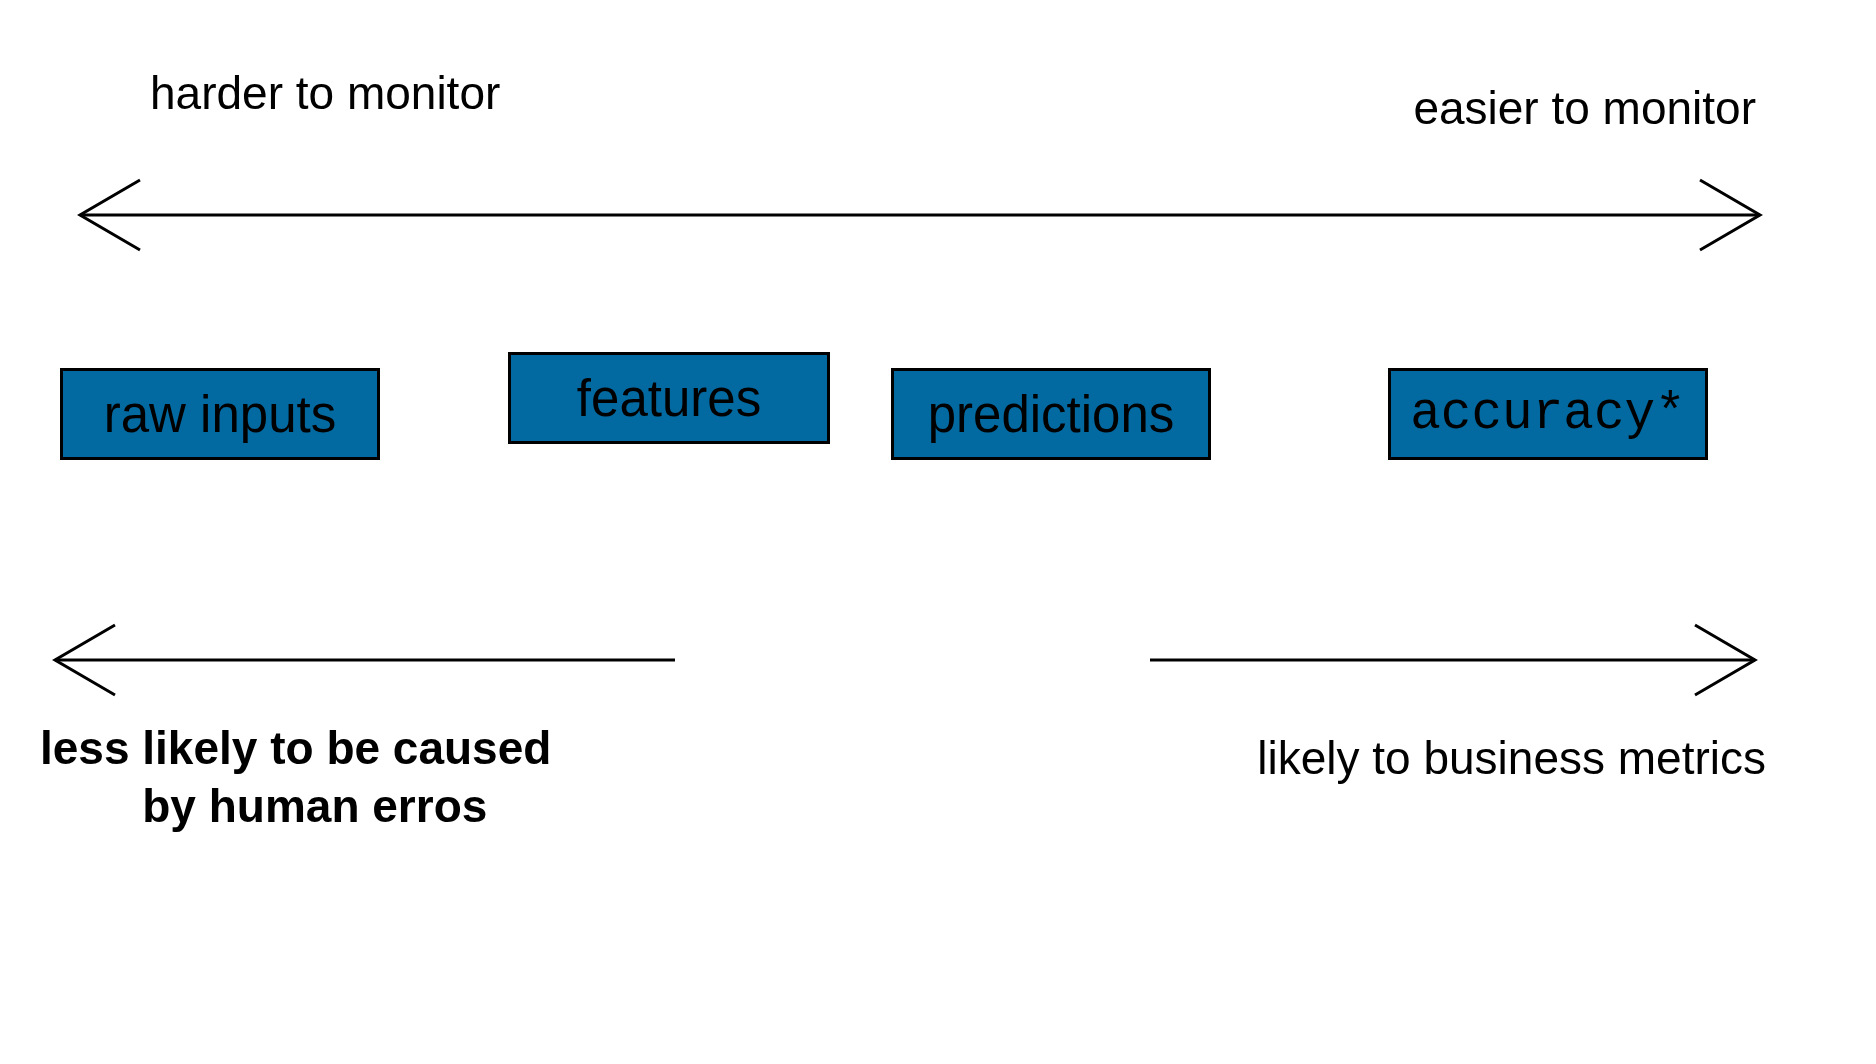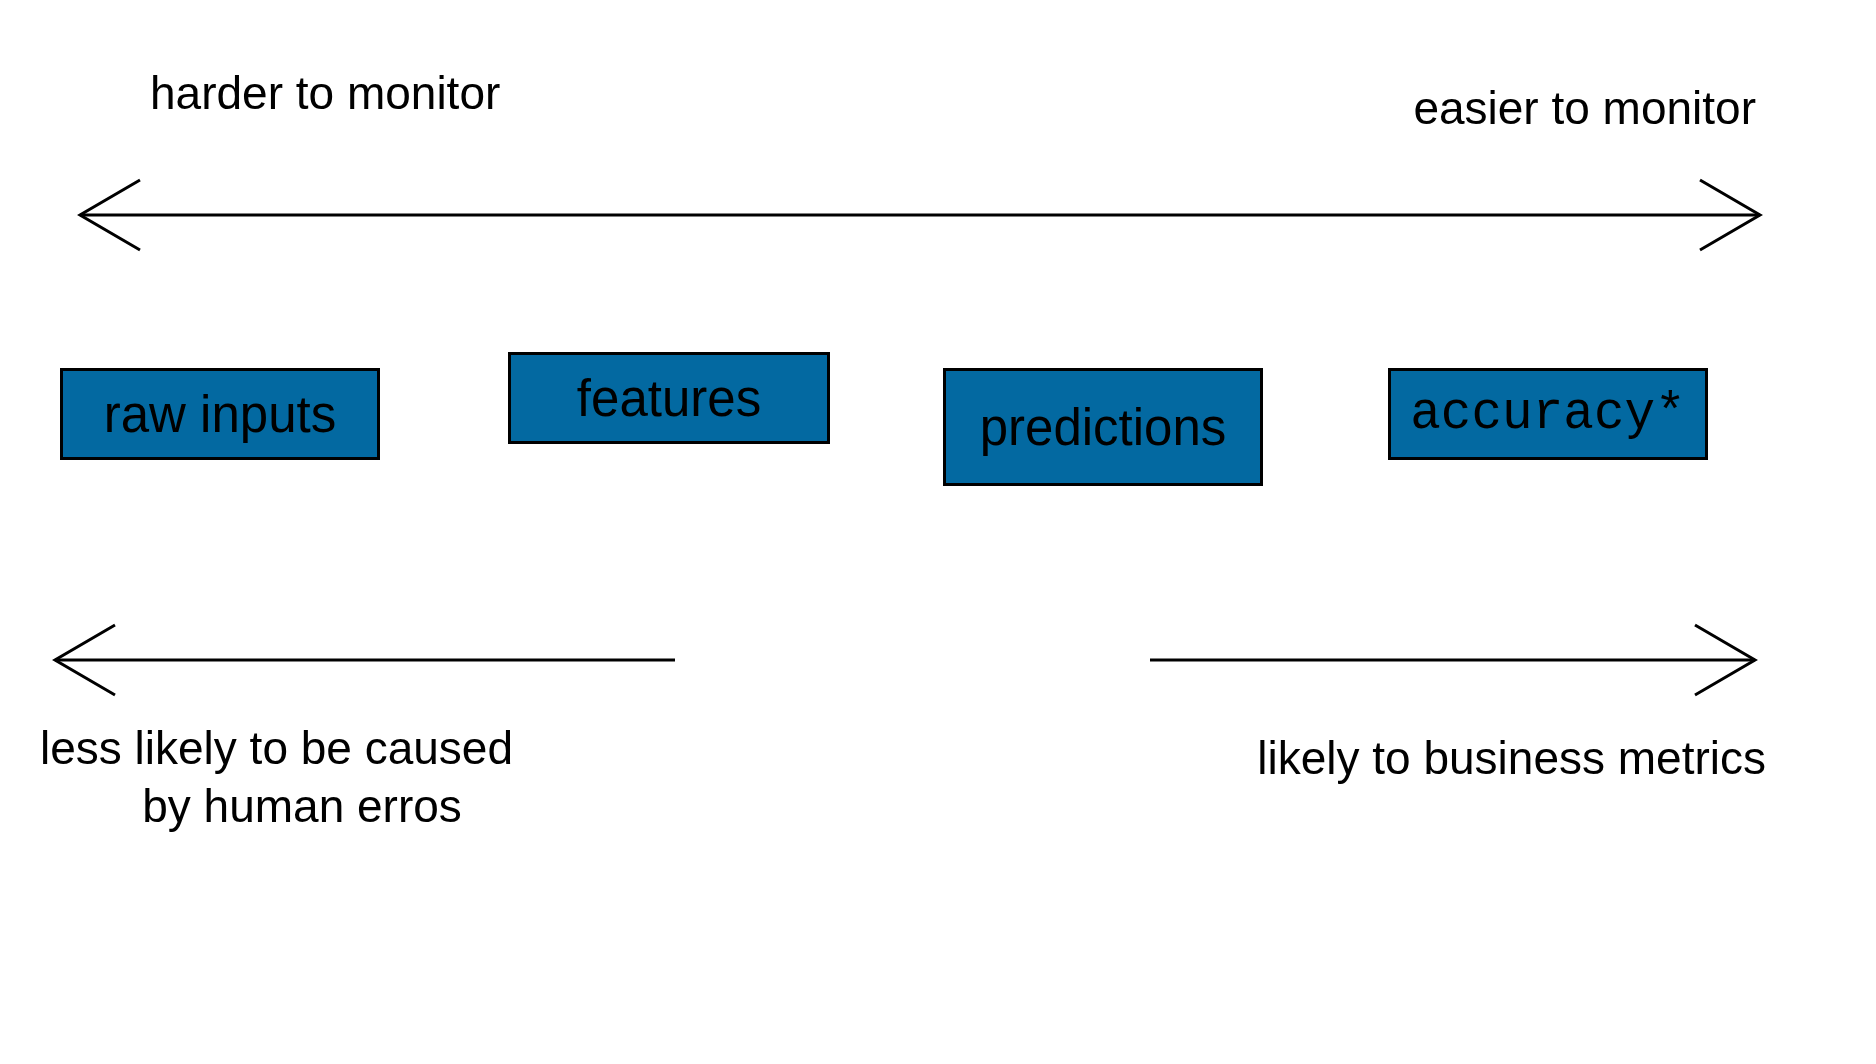--- a/index.html
+++ b/index.html
@@ -72,33 +72,33 @@
   <svg class="arrow" style="left:60px; top:175px; width:1720px; height:80px;" viewBox="0 0 1720 80">
     <line x1="20" y1="40" x2="1700" y2="40"></line>
     <polyline points="80,5 20,40 80,75"></polyline>
     <polyline points="1640,5 1700,40 1640,75"></polyline>
   </svg>
 
   <div class="box" style="left:60px;  top:368px; width:320px; height:92px;">raw inputs</div>
 
   <div class="box" style="left:492px; top:352px; width:322px; height:92px;margin-left:16px;">features</div>
 
-  <div class="box" style="left:943px; top:368px; width:320px; height:118px;">predictions</div>
+  <div class="box" style="left:891px; top:368px; width:320px; height:92px;">predictions</div>
 
   <div class="box" style="left:1388px; top:368px; width:320px; height:92px;font-family:Liberation Mono, monospace;">accuracy*</div>
 
   <svg class="arrow" style="left:35px; top:620px; width:650px; height:80px;" viewBox="0 0 650 80">
     <line x1="20" y1="40" x2="640" y2="40"></line>
     <polyline points="80,5 20,40 80,75"></polyline>
   </svg>
 
   <svg class="arrow" style="left:1140px; top:620px; width:635px; height:80px;" viewBox="0 0 635 80">
     <line x1="10" y1="40" x2="615" y2="40"></line>
     <polyline points="555,5 615,40 555,75"></polyline>
   </svg>
 
-  <div class="label" style="left:40px; top:720px;">less likely to be caused
+  <div class="label" style="left:40px; top:720px;font-weight:bold;">less likely to be caused
         by human erros</div>
 
   <div class="label right" style="right:110px; top:730px;">likely to business metrics</div>
 
 
 </div>
 
 </body></html>

